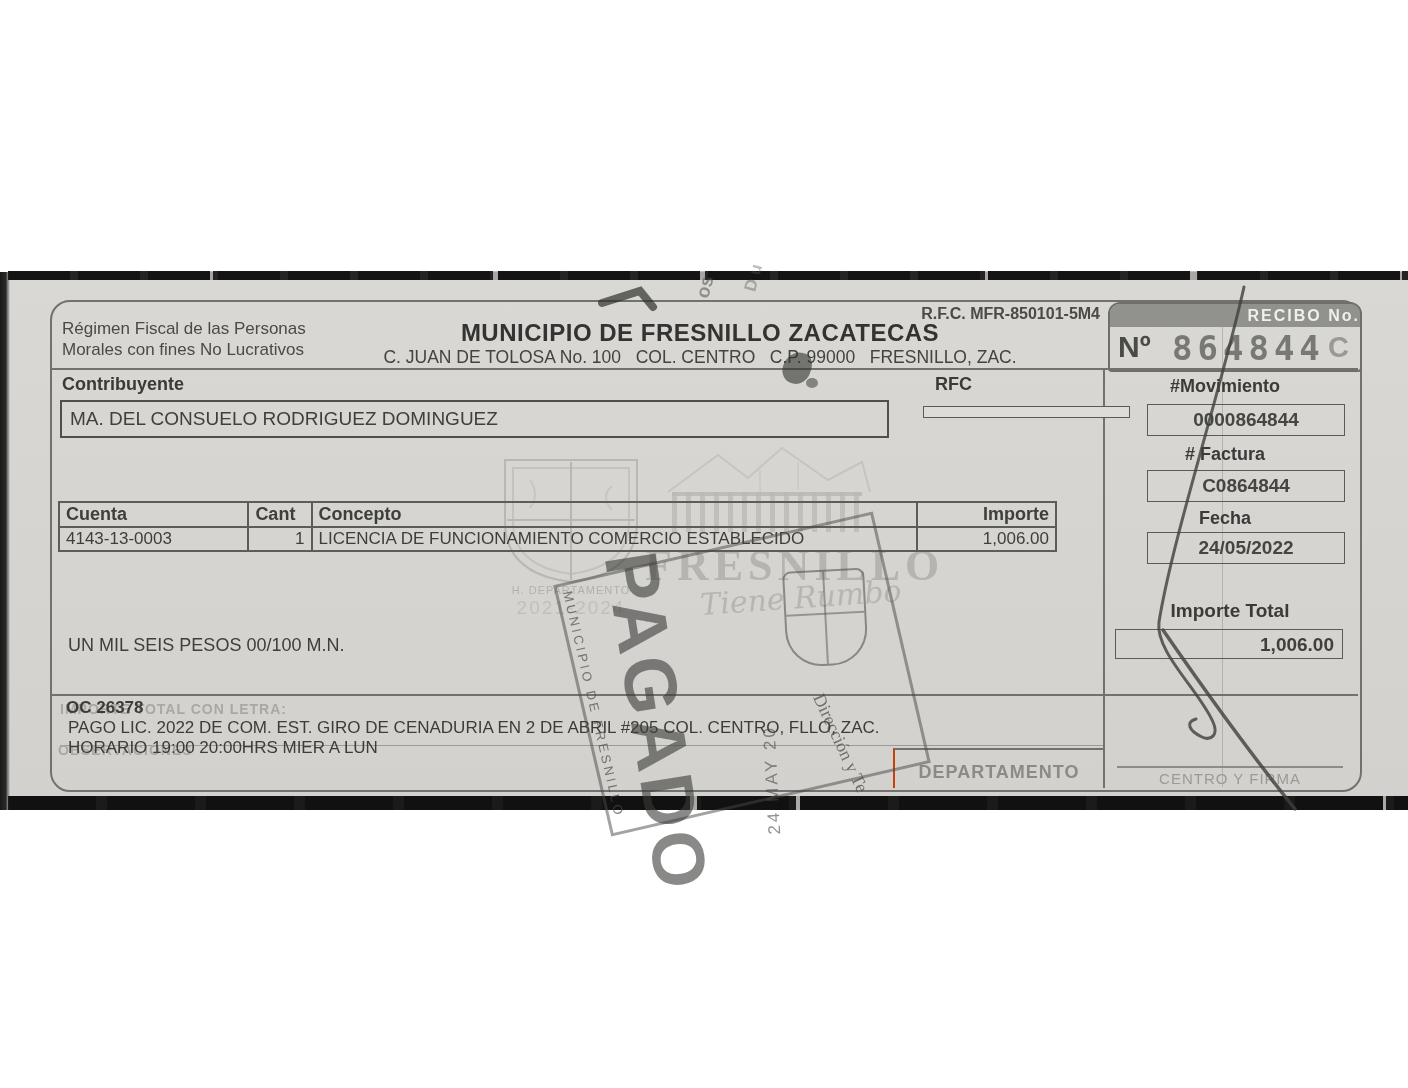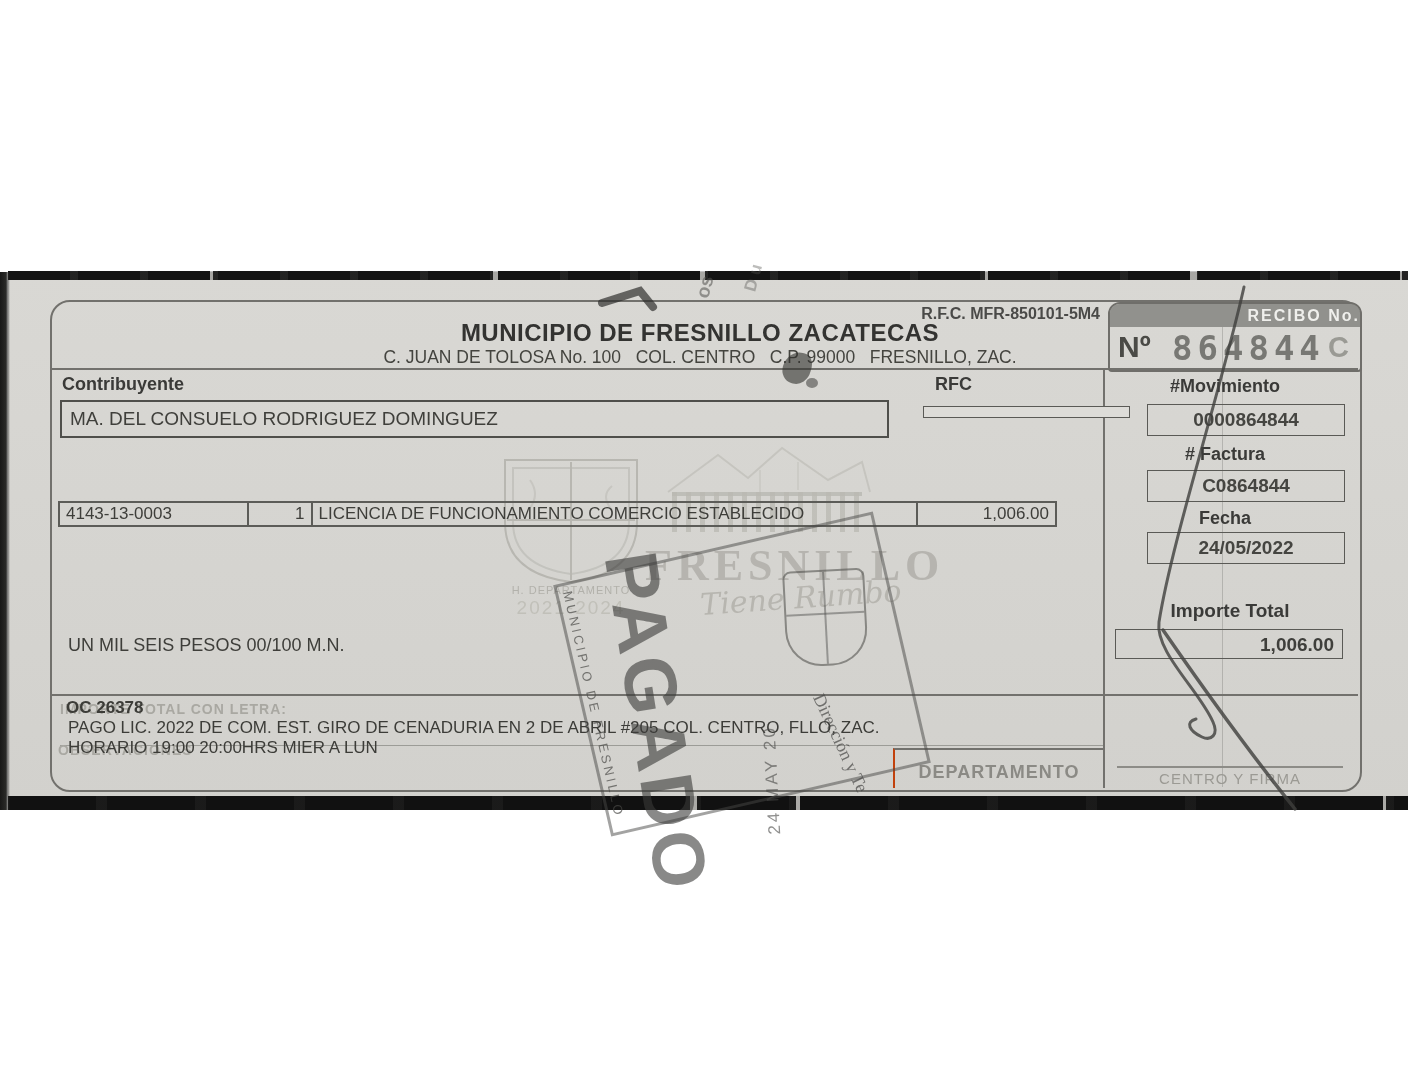--- a/index.html
+++ b/index.html
@@ -119,20 +119,24 @@
   <div class="abs wm-city">FRESNILLO</div>
   <div class="abs wm-slogan">Tiene Rumbo</div>
 
   <div class="abs frame"></div>
   <div class="abs hline" style="left:52px;top:368px;width:1306px;"></div>
   <div class="abs vdiv"></div>
   <div class="abs crease"></div>
   <div class="abs hline" style="left:52px;top:694px;width:1306px;"></div>
   <div class="abs hline-thin" style="left:60px;top:745px;width:1043px;"></div>
 
+  <div class="abs regimen">
+    <div>Régimen Fiscal de las Personas</div>
+    <div>Morales con fines No Lucrativos</div>
+  </div>
   <div class="abs rfc-line">R.F.C. MFR-850101-5M4</div>
   <div class="abs title">MUNICIPIO DE FRESNILLO ZACATECAS</div>
   <div class="abs address">C. JUAN DE TOLOSA No. 100   COL. CENTRO   C.P. 99000   FRESNILLO, ZAC.</div>
 
   <div class="abs recibo-box">
     <div class="abs recibo-bar">RECIBO No.</div>
     <div class="abs no-sym">Nº</div>
     <div class="abs no-digits">864844</div>
     <div class="abs no-suffix">C</div>
   </div>
@@ -148,20 +152,26 @@
   <div class="abs rc-box" style="top:404px;">0000864844</div>
   <div class="abs rc-label" style="left:1100px;top:444px;"># Factura</div>
   <div class="abs rc-box" style="top:470px;">C0864844</div>
   <div class="abs rc-label" style="left:1100px;top:508px;">Fecha</div>
   <div class="abs rc-box" style="top:532px;">24/05/2022</div>
   <div class="abs rc-label" style="left:1105px;top:600px;font-size:19px;">Importe Total</div>
   <div class="abs it-box">1,006.00</div>
 
   <table class="abs tbl">
     <tbody>
+        <tr class="hd">
+      <td class="c-cuenta">Cuenta</td>
+      <td class="c-cant" style="text-align:left;">Cant</td>
+      <td class="c-conc">Concepto</td>
+      <td class="c-imp">Importe</td>
+    </tr>
     <tr>
       <td class="c-cuenta">4143-13-0003</td>
       <td class="c-cant">1</td>
       <td class="c-conc">LICENCIA DE FUNCIONAMIENTO COMERCIO ESTABLECIDO</td>
       <td class="c-imp">1,006.00</td>
     </tr>
   </tbody>
     </table>
 
   <div class="abs words">UN MIL SEIS PESOS 00/100 M.N.</div>

